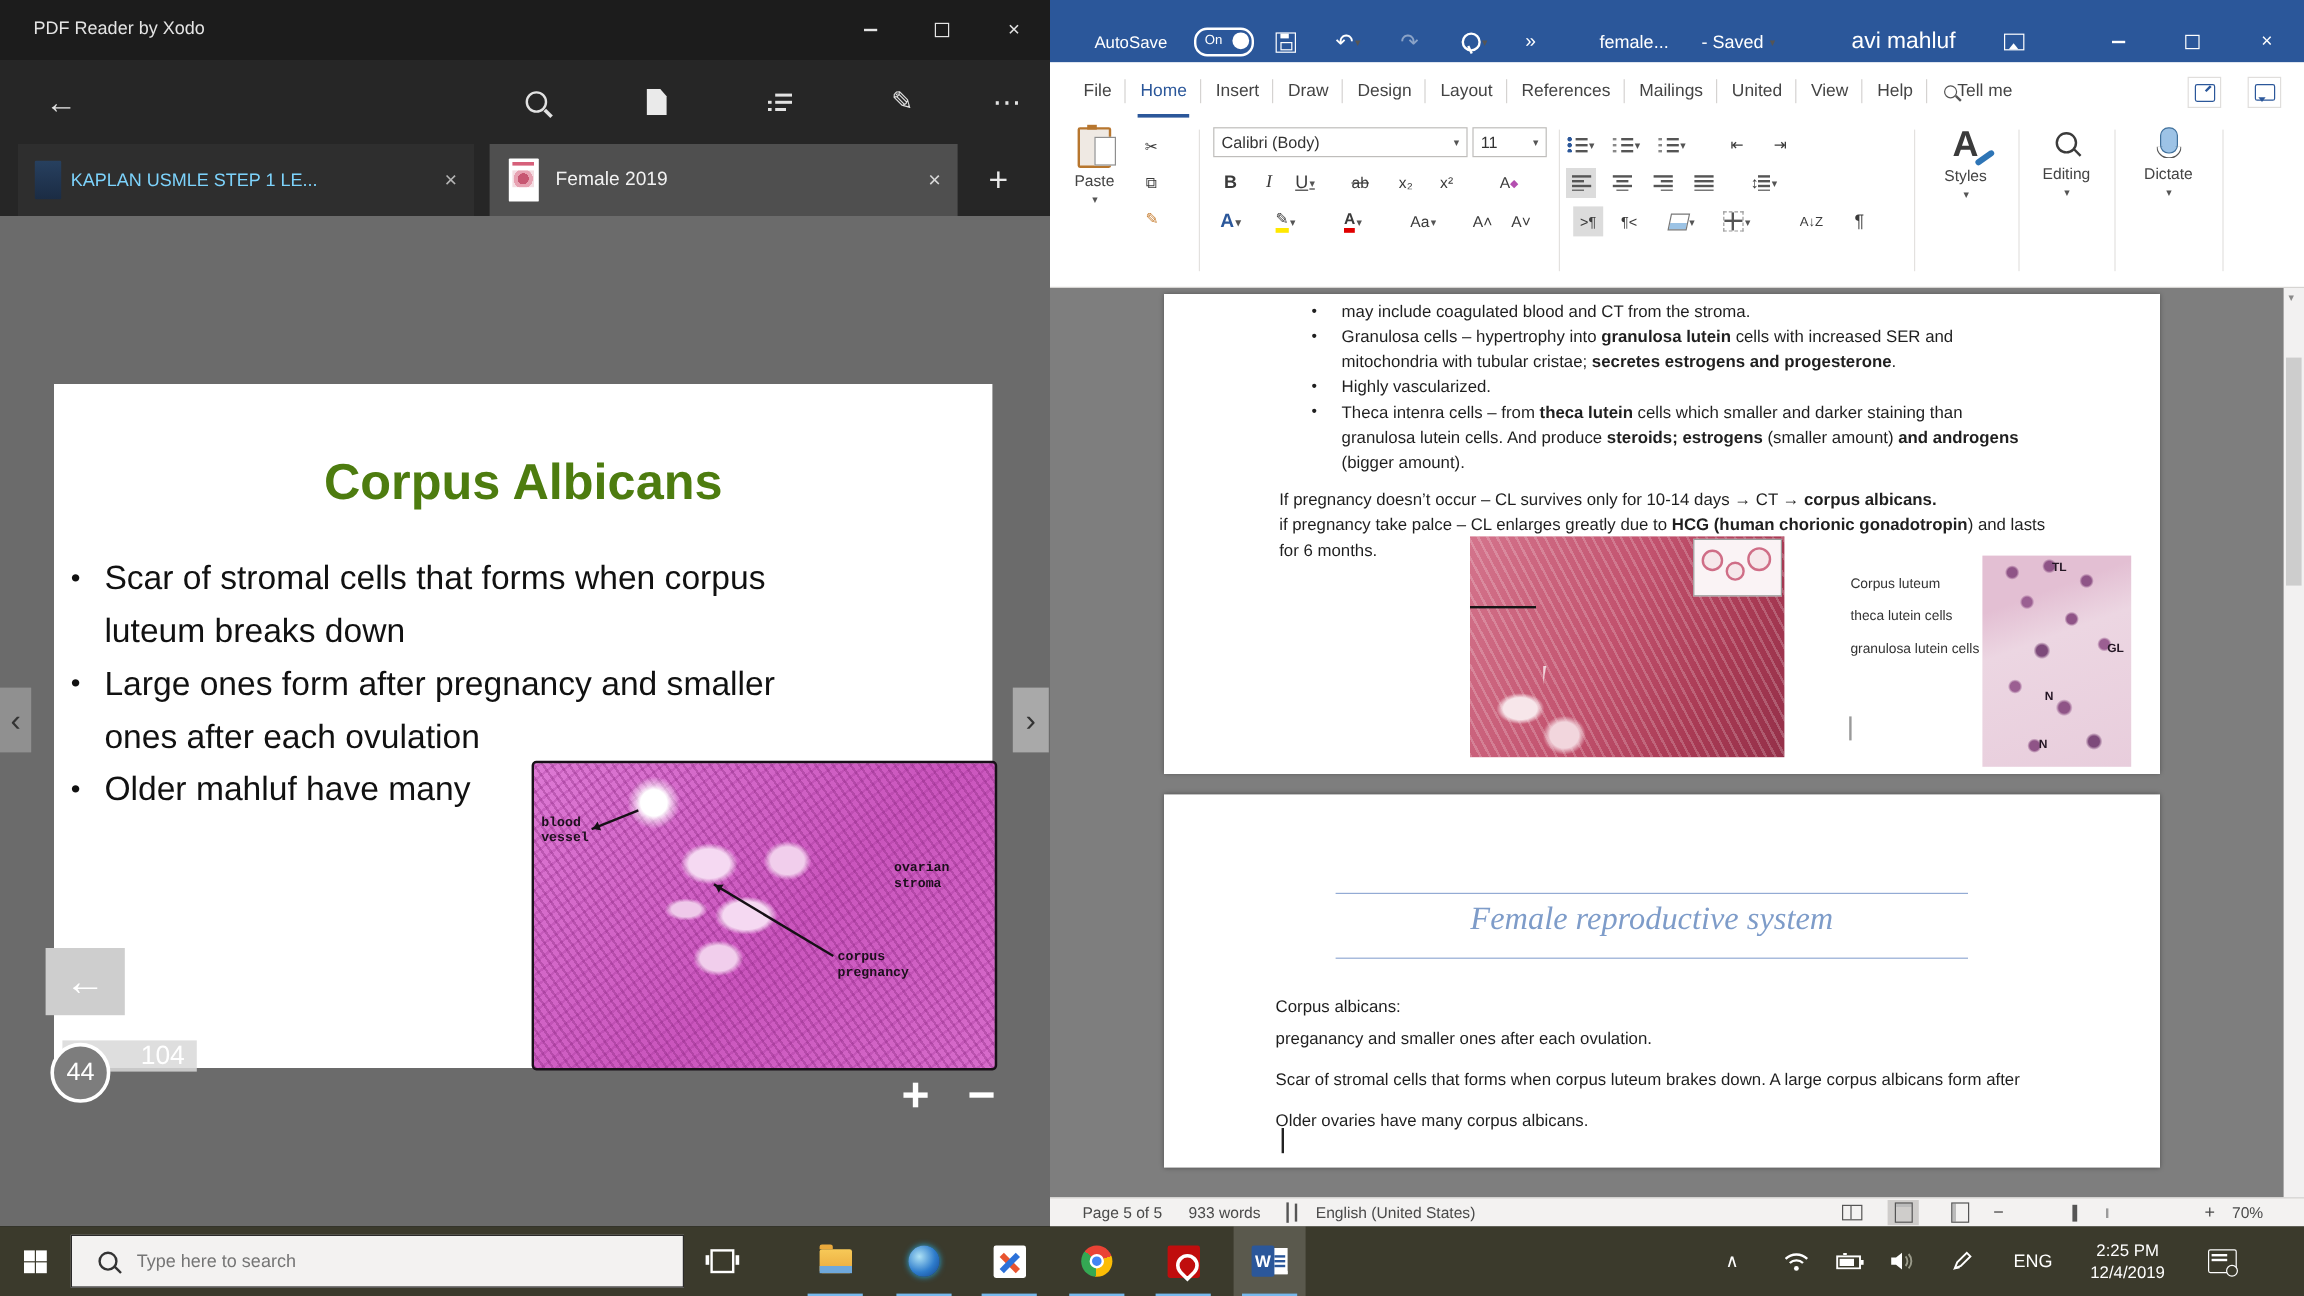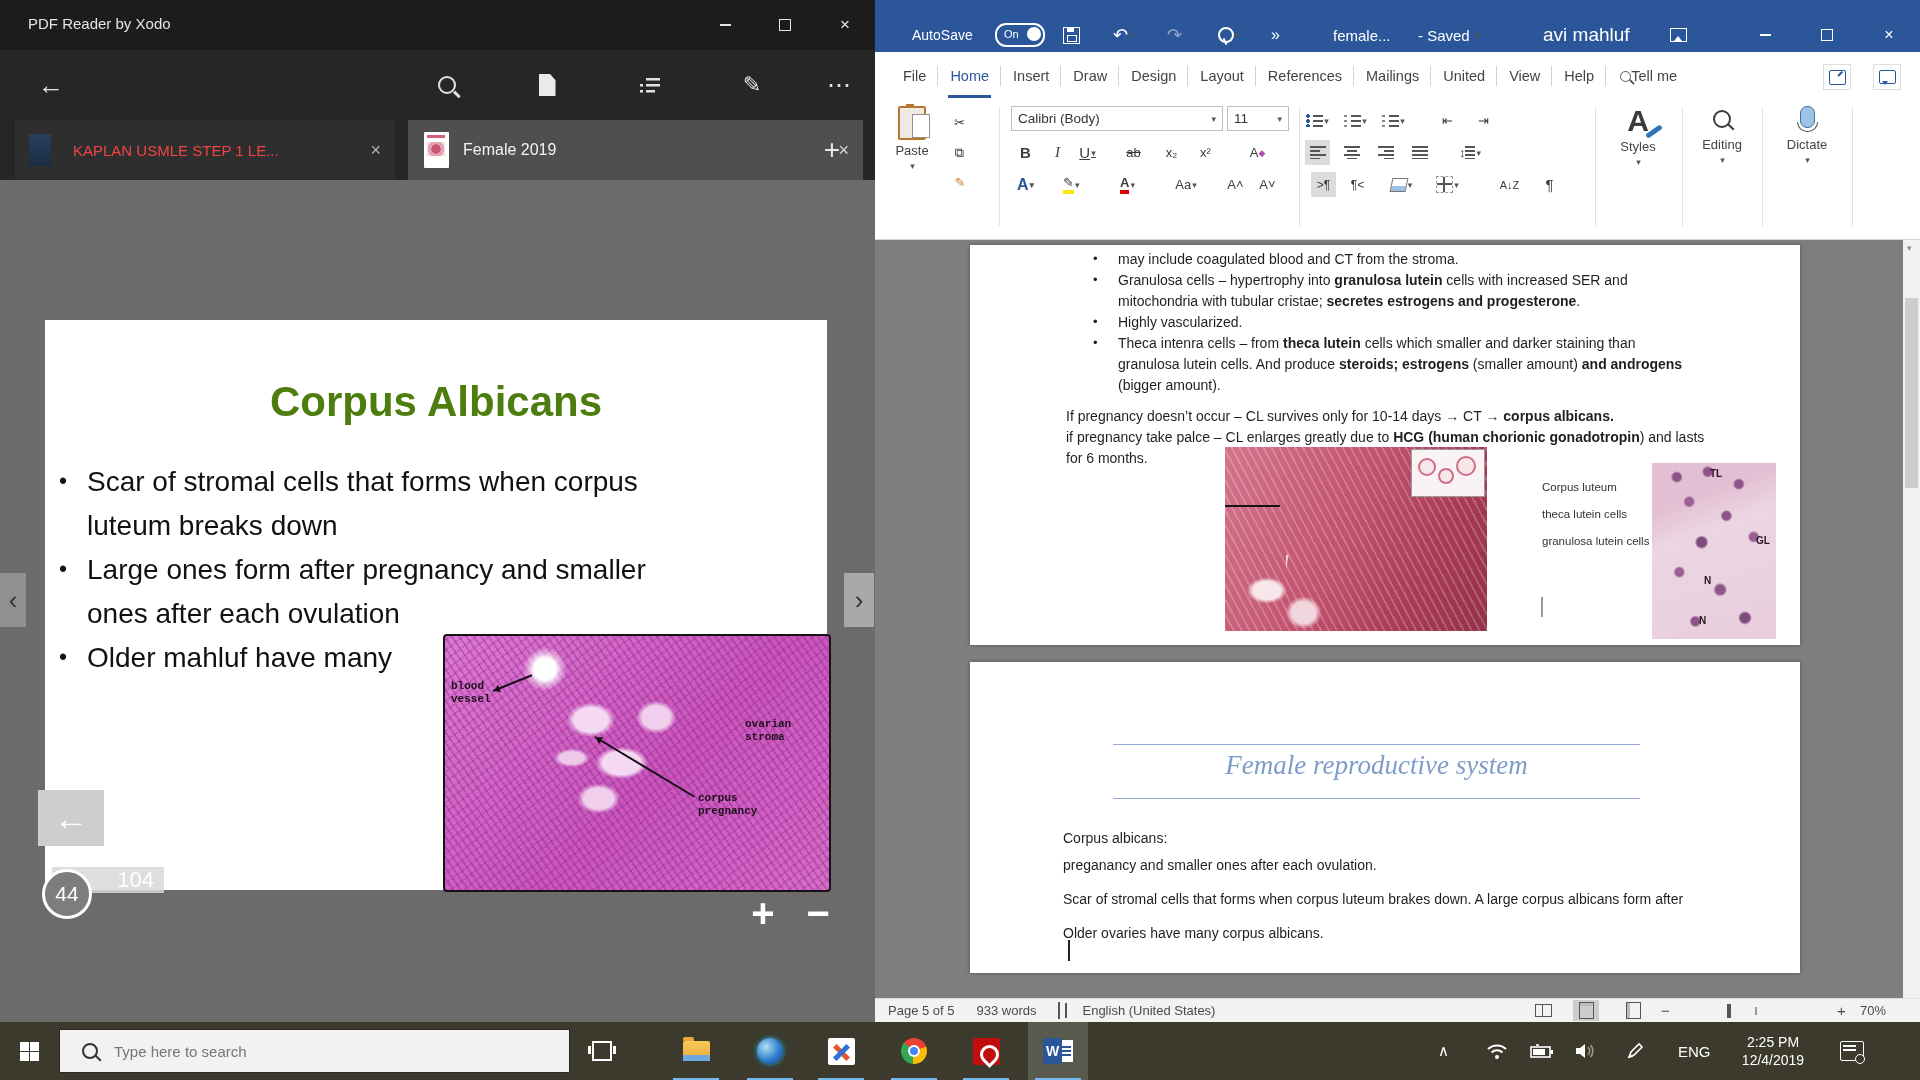--- a/index.html
+++ b/index.html
@@ -269,24 +269,24 @@
     <div class="ptb" style="left:724px;font-size:22px">
         <span>✎</span>
       </div>
     <div class="ptb" style="left:811px;font-size:24px">
         <span>⋯</span>
       </div>
   </div>
   <div class="abs pdf-tabbar">
     <div class="ptab" style="left:15px;width:380px;background:#2e2e2e">
       <span class="thumb1"></span>
-      <span style="margin-left:22px;color:#ef4444;font-size:15px;max-width:255px;overflow:hidden;white-space:nowrap">KAPLAN USMLE STEP 1 LE...</span>
+      <span style="margin-left:8px;color:#7dd3fc;font-size:15px;max-width:255px;overflow:hidden;white-space:nowrap">KAPLAN USMLE STEP 1 LE...</span>
       <span class="ptab-x">×</span>
     </div>
-    <div class="ptab" style="left:408px;width:455px;background:#4f4f4f">
+    <div class="ptab" style="left:408px;width:390px;background:#4f4f4f">
       <span class="thumb2"></span>
       <span style="margin-left:14px;color:#f2f2f2;font-size:16px">Female 2019</span>
       <span class="ptab-x" style="color:#d8d8d8">×</span>
     </div>
     <div class="ptab" style="left:808px;width:48px;justify-content:center;color:#e8e8e8;font-size:28px">
         <span>+</span>
       </div>
   </div>
 
   <div id="pdf-content" class="abs">
@@ -619,21 +619,21 @@
         </div>
       <div class="caret" style="left:98px;top:278px"></div>
     </div>
     <div class="wscroll">
       <span class="sarrow" style="top:3px">▾</span>
       <div class="wthumb"></div>
     </div>
   </div>
 
   <div class="abs w-status">
-    <span class="stitem" style="margin-left:13px">Page 5 of 5</span>
+    <span class="stitem" style="margin-left:27px">Page 5 of 5</span>
     <span class="stitem">933 words</span>
     <span class="stitem"><span class="book-ico"></span></span>
     <span class="stitem">English (United States)</span>
     <span class="abs viewbox" style="left:655px">
         <span class="book-ico"></span>
       </span>
     <span class="abs viewbox sel" style="left:698px">
         <span class="view-ico"></span>
       </span>
     <span class="abs viewbox" style="left:745px">

